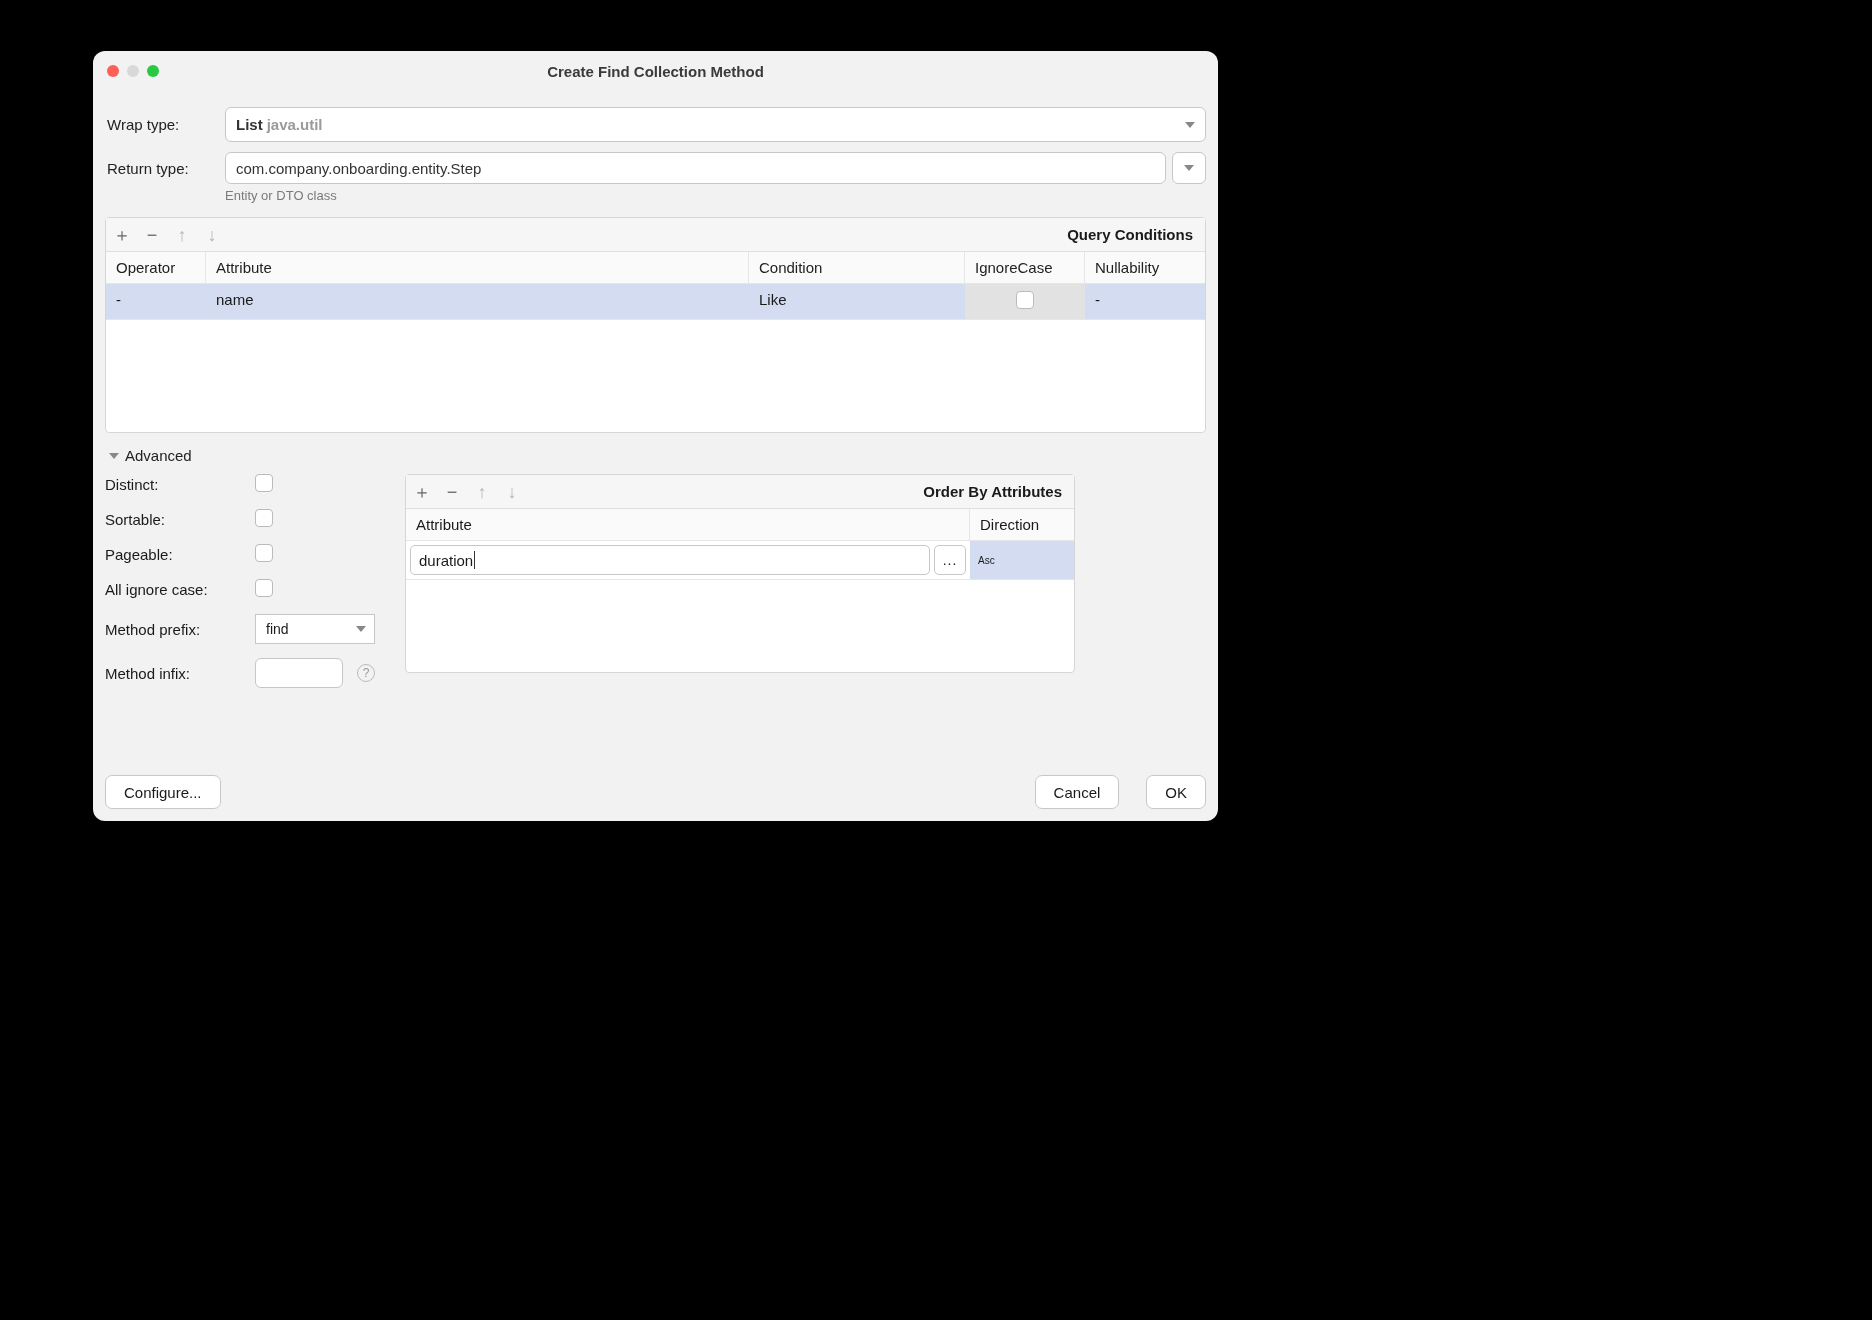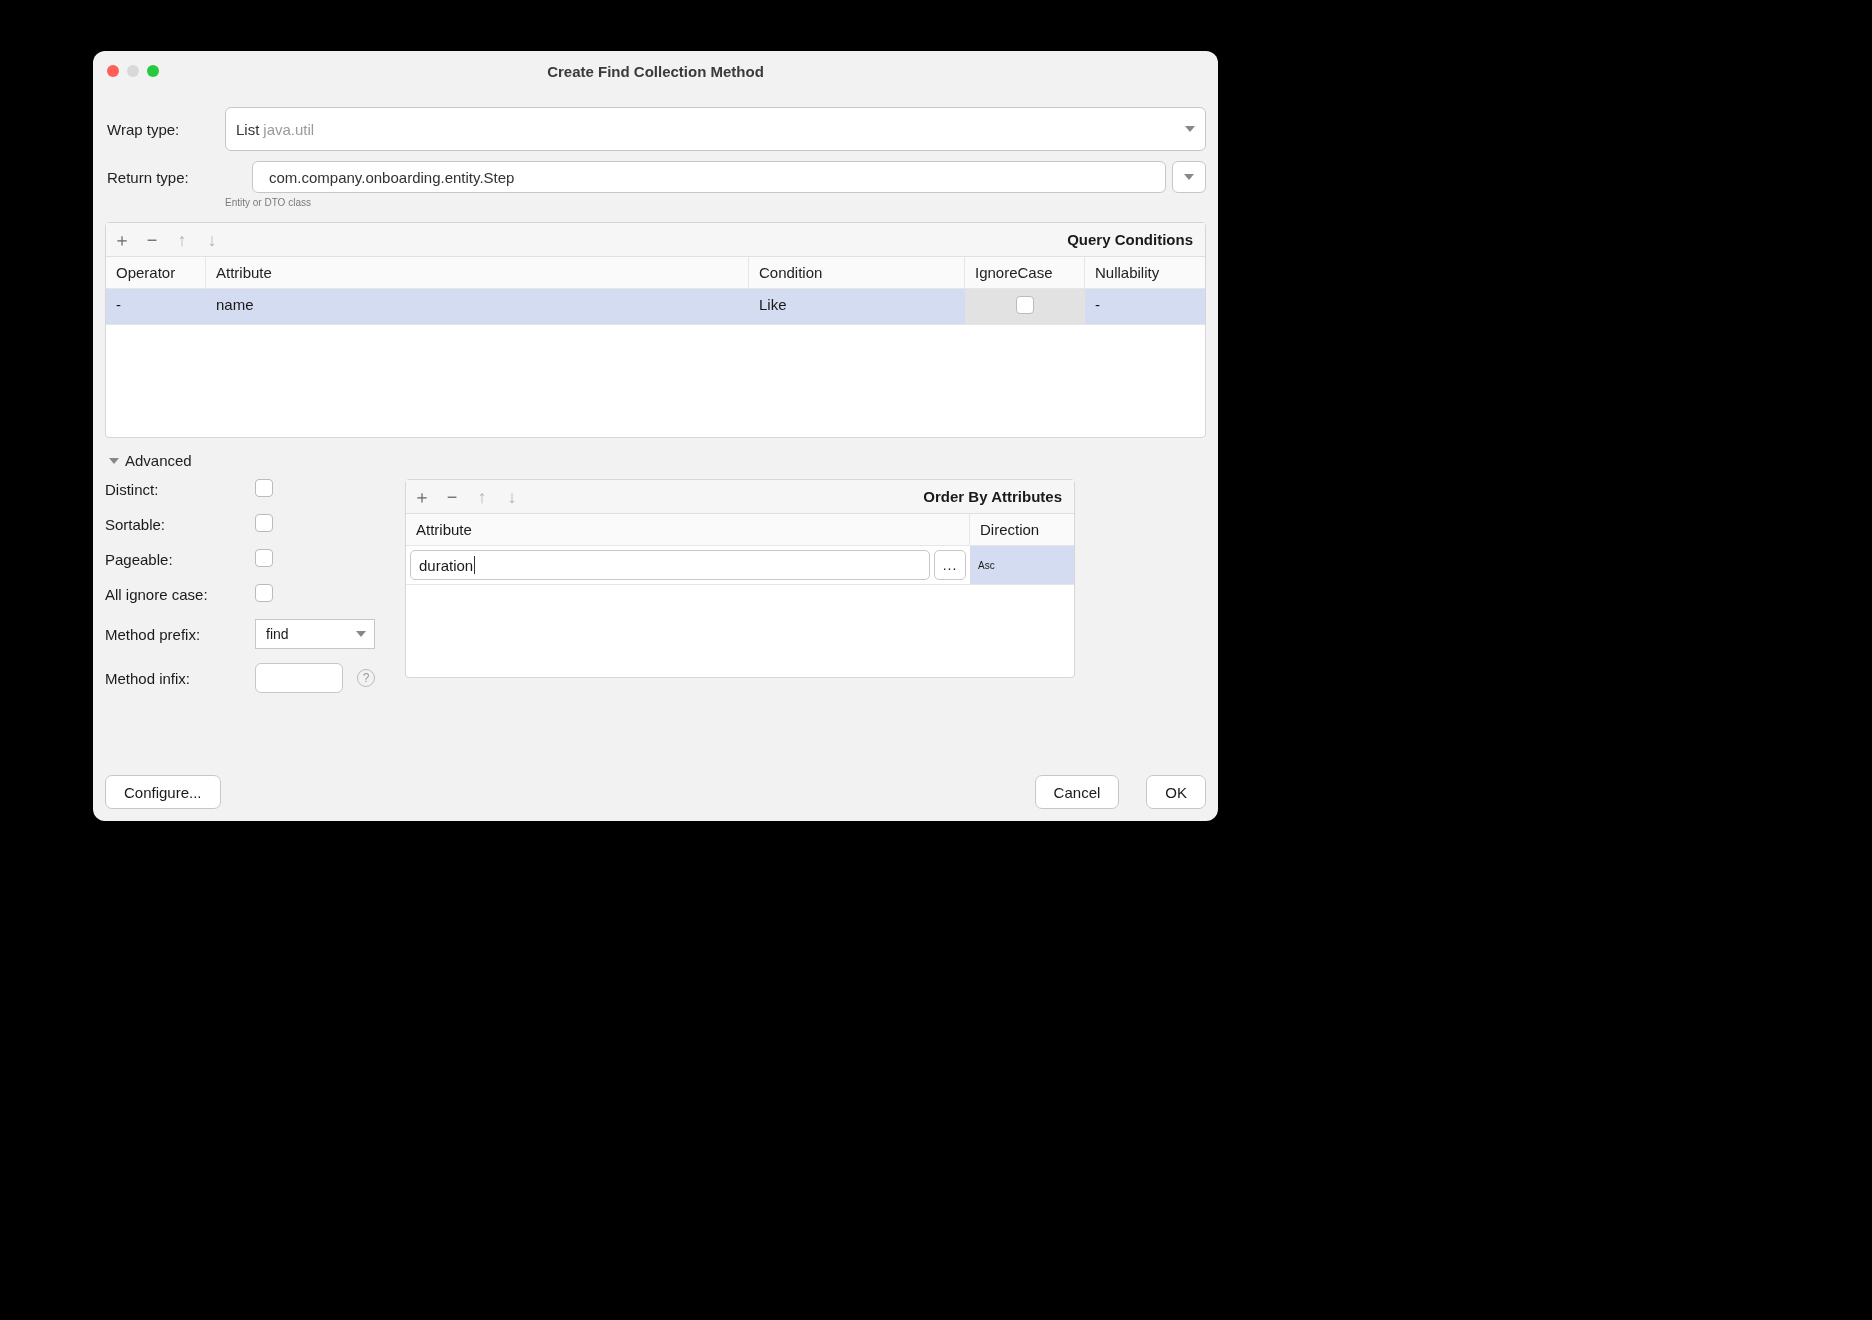--- a/index.html
+++ b/index.html
@@ -69,30 +69,31 @@
     padding-left: 2px;
   }
   .field-col {
     flex: 1;
     display: flex;
     gap: 6px;
     align-items: center;
   }
   .combo {
     flex: 1;
-    height: 44px;
+    height: 35px;
     background: #fff;
     border: 1px solid #c7c7c7;
     border-radius: 6px;
     display: flex;
     align-items: center;
     padding: 0 10px;
     font-size: 15px;
     color: #333;
     position: relative;
+    font-weight: bold;
   }
   .combo .hint { color: #9a9a9a; margin-left: 4px; }
   .chev {
     position: absolute;
     right: 10px;
     width: 10px; height: 6px;
   }
   .chev::before {
     content:"";
     position:absolute;
@@ -101,35 +102,34 @@
     border-top:6px solid #888;
   }
   .textfield {
     flex: 1;
     height: 32px;
     background: #fff;
     border: 1px solid #c7c7c7;
     border-radius: 6px;
     display: flex;
     align-items: center;
-    padding: 0 16px;
+    padding: 0 10px;
     font-size: 15px;
     color: #333;
-    margin-left: 27px;
   }
   .aux-btn {
     width: 34px; height: 32px;
     background: #fff;
     border: 1px solid #c7c7c7;
     border-radius: 6px;
     display:flex; align-items:center; justify-content:center;
   }
   .aux-btn .chev { position: static; }
   .helper {
-    font-size: 10px;
+    font-size: 13px;
     color: #7a7a7a;
     margin-left: 120px;
     margin-top: 4px;
   }
   .table-section {
     margin-top: 14px;
     border: 1px solid #d6d6d6;
     border-radius: 4px;
     background: #fff;
     display: flex;

